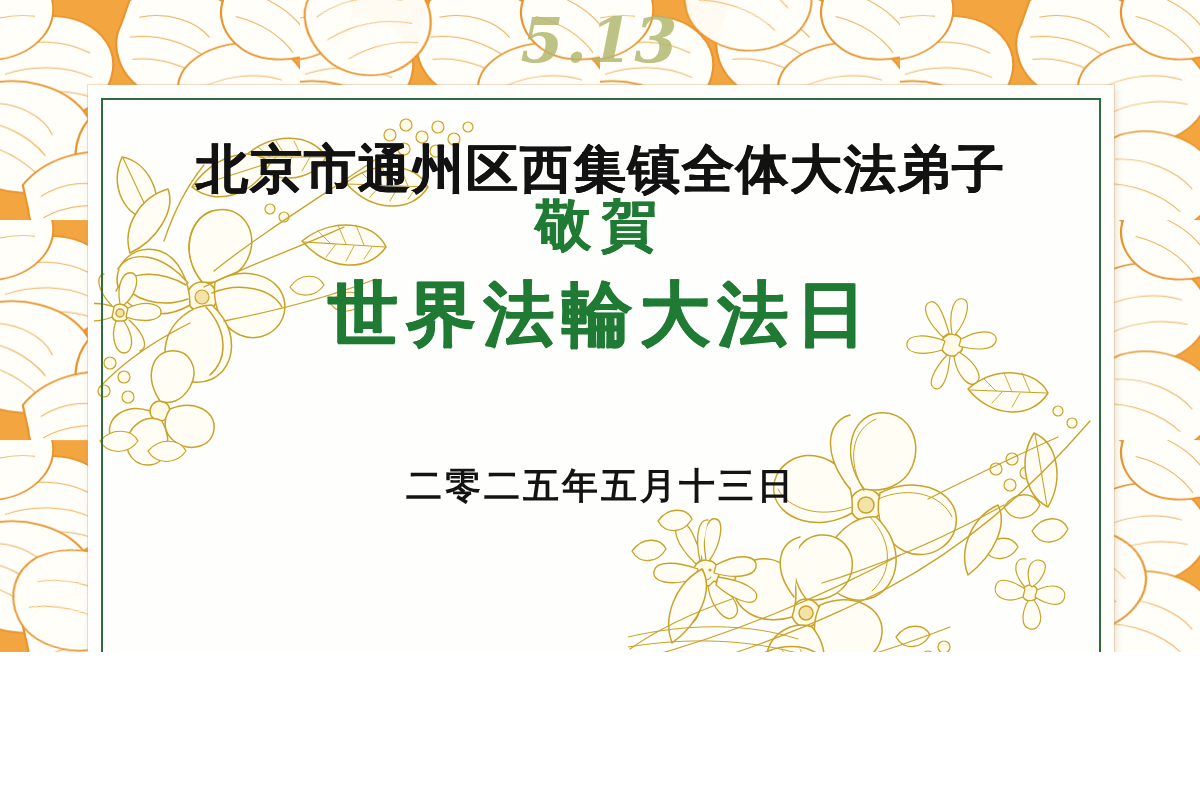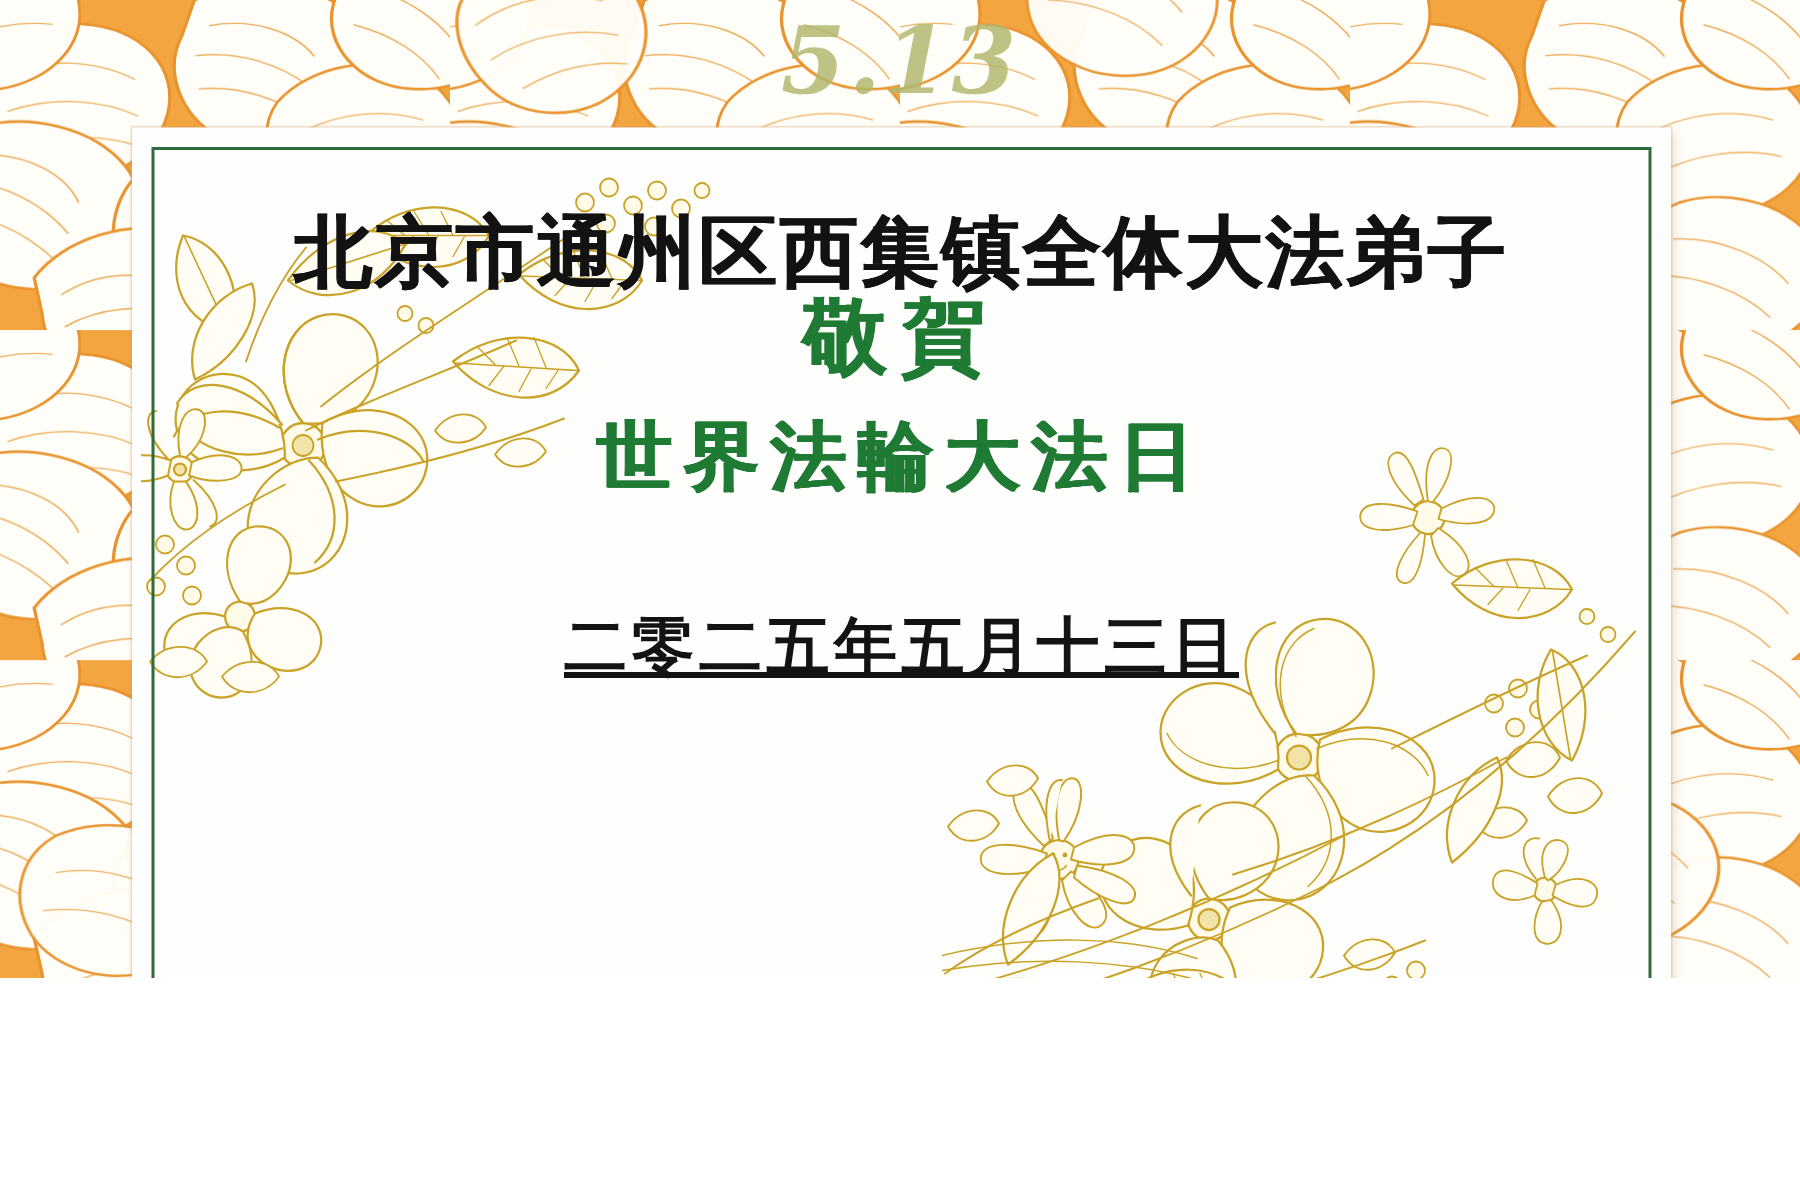--- a/index.html
+++ b/index.html
@@ -94,38 +94,37 @@
     letter-spacing:10px;
     color:#1F7A33;
     white-space:nowrap;
     text-shadow:0.6px 0 0 #1F7A33, -0.6px 0 0 #1F7A33;
   }
 
   #line-occasion {
     margin-top:26px;
     font-family:"DejaVu Sans", sans-serif;
     font-weight:900;
-    font-size:50px;
+    font-size:70px;
     line-height:1.02;
     letter-spacing:8px;
     color:#1F7A33;
     white-space:nowrap;
     text-shadow:0.8px 0 0 #1F7A33, -0.8px 0 0 #1F7A33, 0 0.6px 0 #1F7A33;
   }
 
   #line-date {
-    margin-top:80px;
+    margin-top:116px;
     font-family:"DejaVu Serif", serif;
     font-weight:900;
-    font-size:42px;
+    font-size:36px;
     line-height:1.02;
     letter-spacing:3px;
     color:#131313;
     white-space:nowrap;
-    text-decoration:underline;
   }
 </style>
 </head>
 <body>
 
 <div id="stage">
 
   <div class="bg-layer bg-base"></div>
   <div class="bg-layer">
     <svg class="bg-svg" viewBox="0 0 1200 800" preserveAspectRatio="none" aria-hidden="true">

